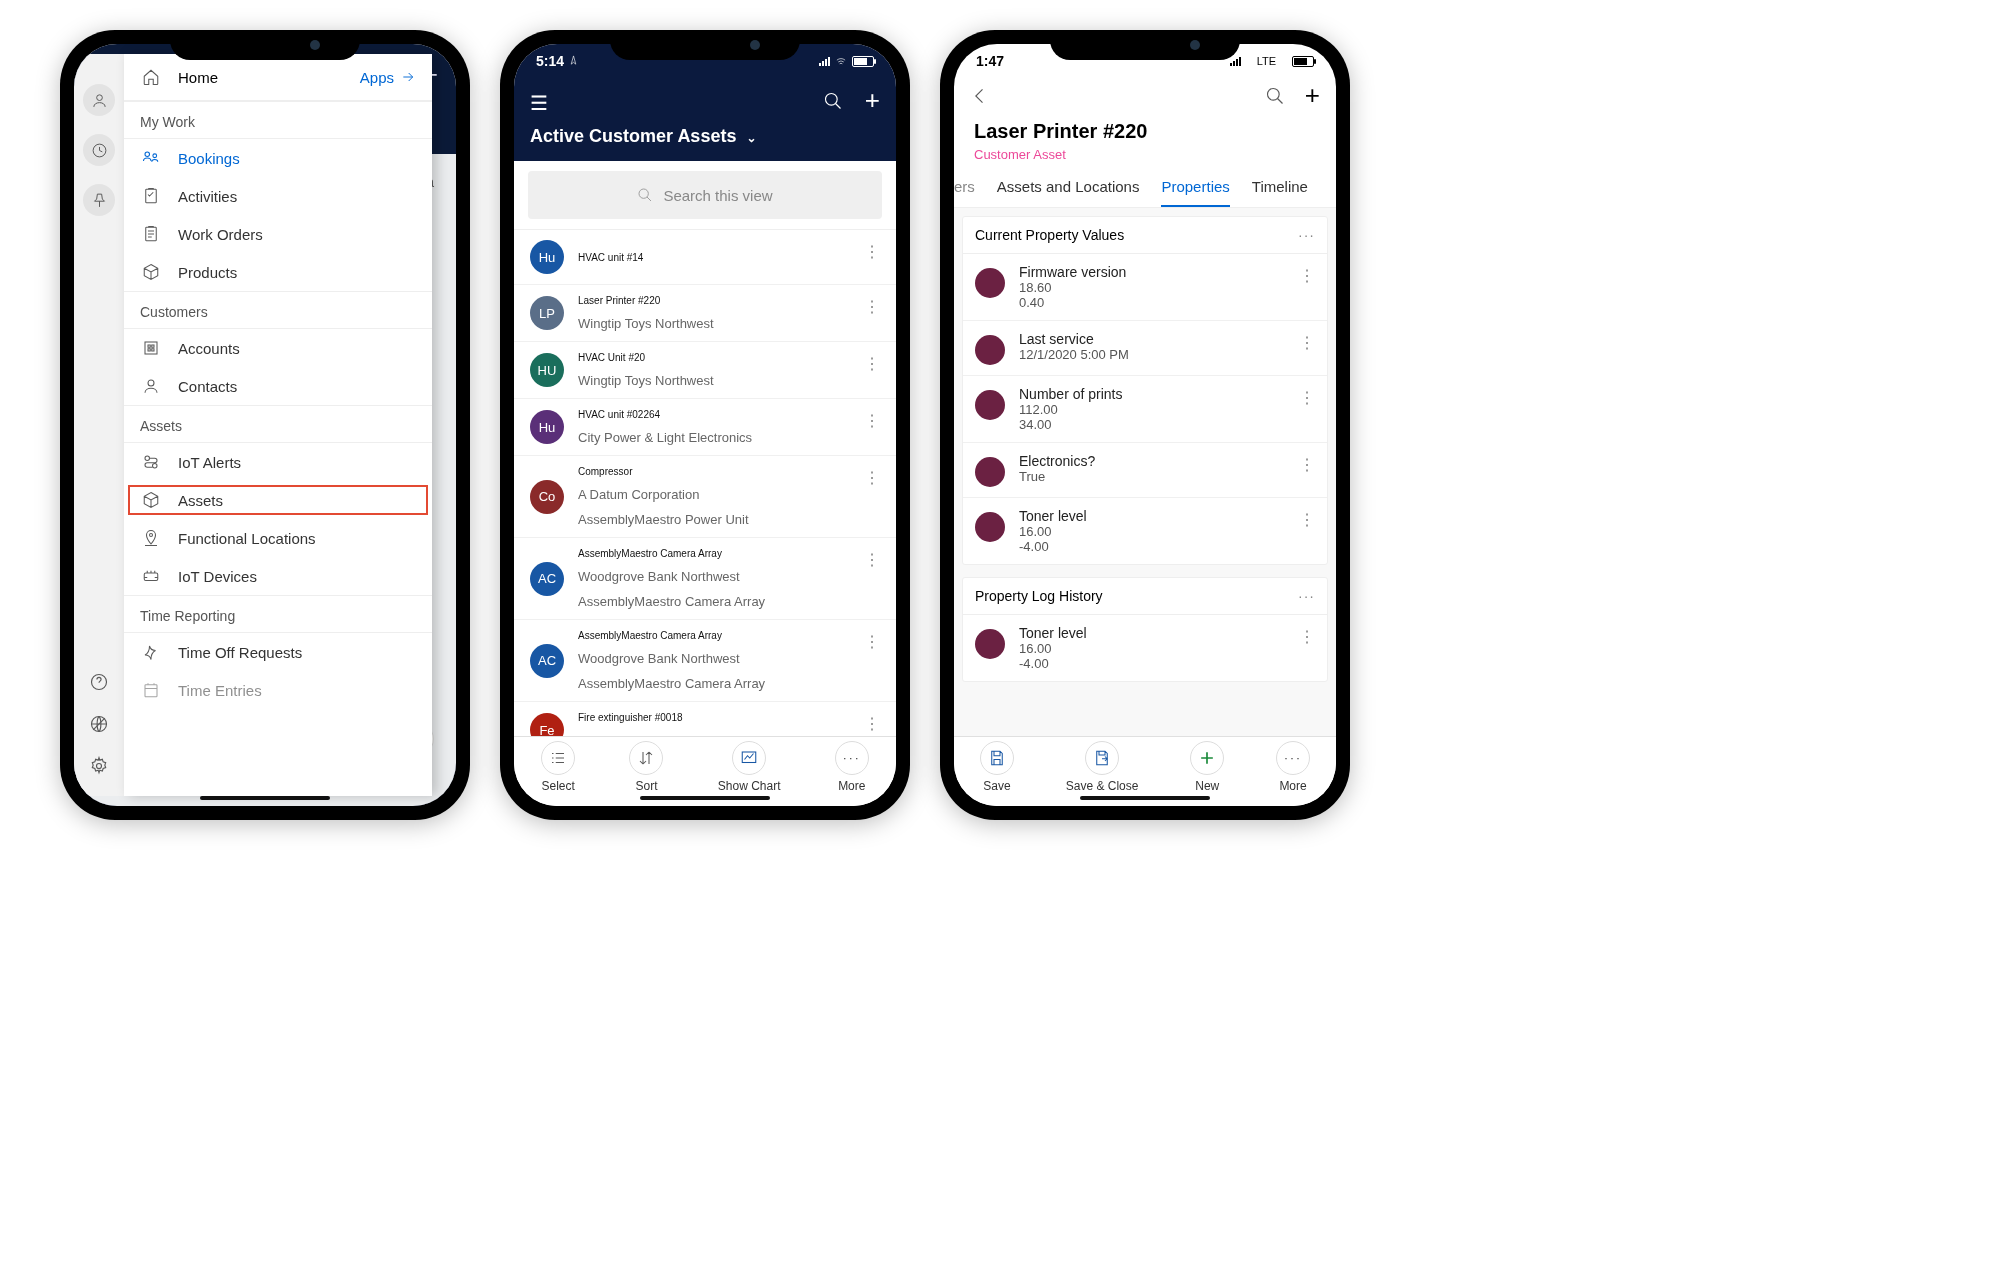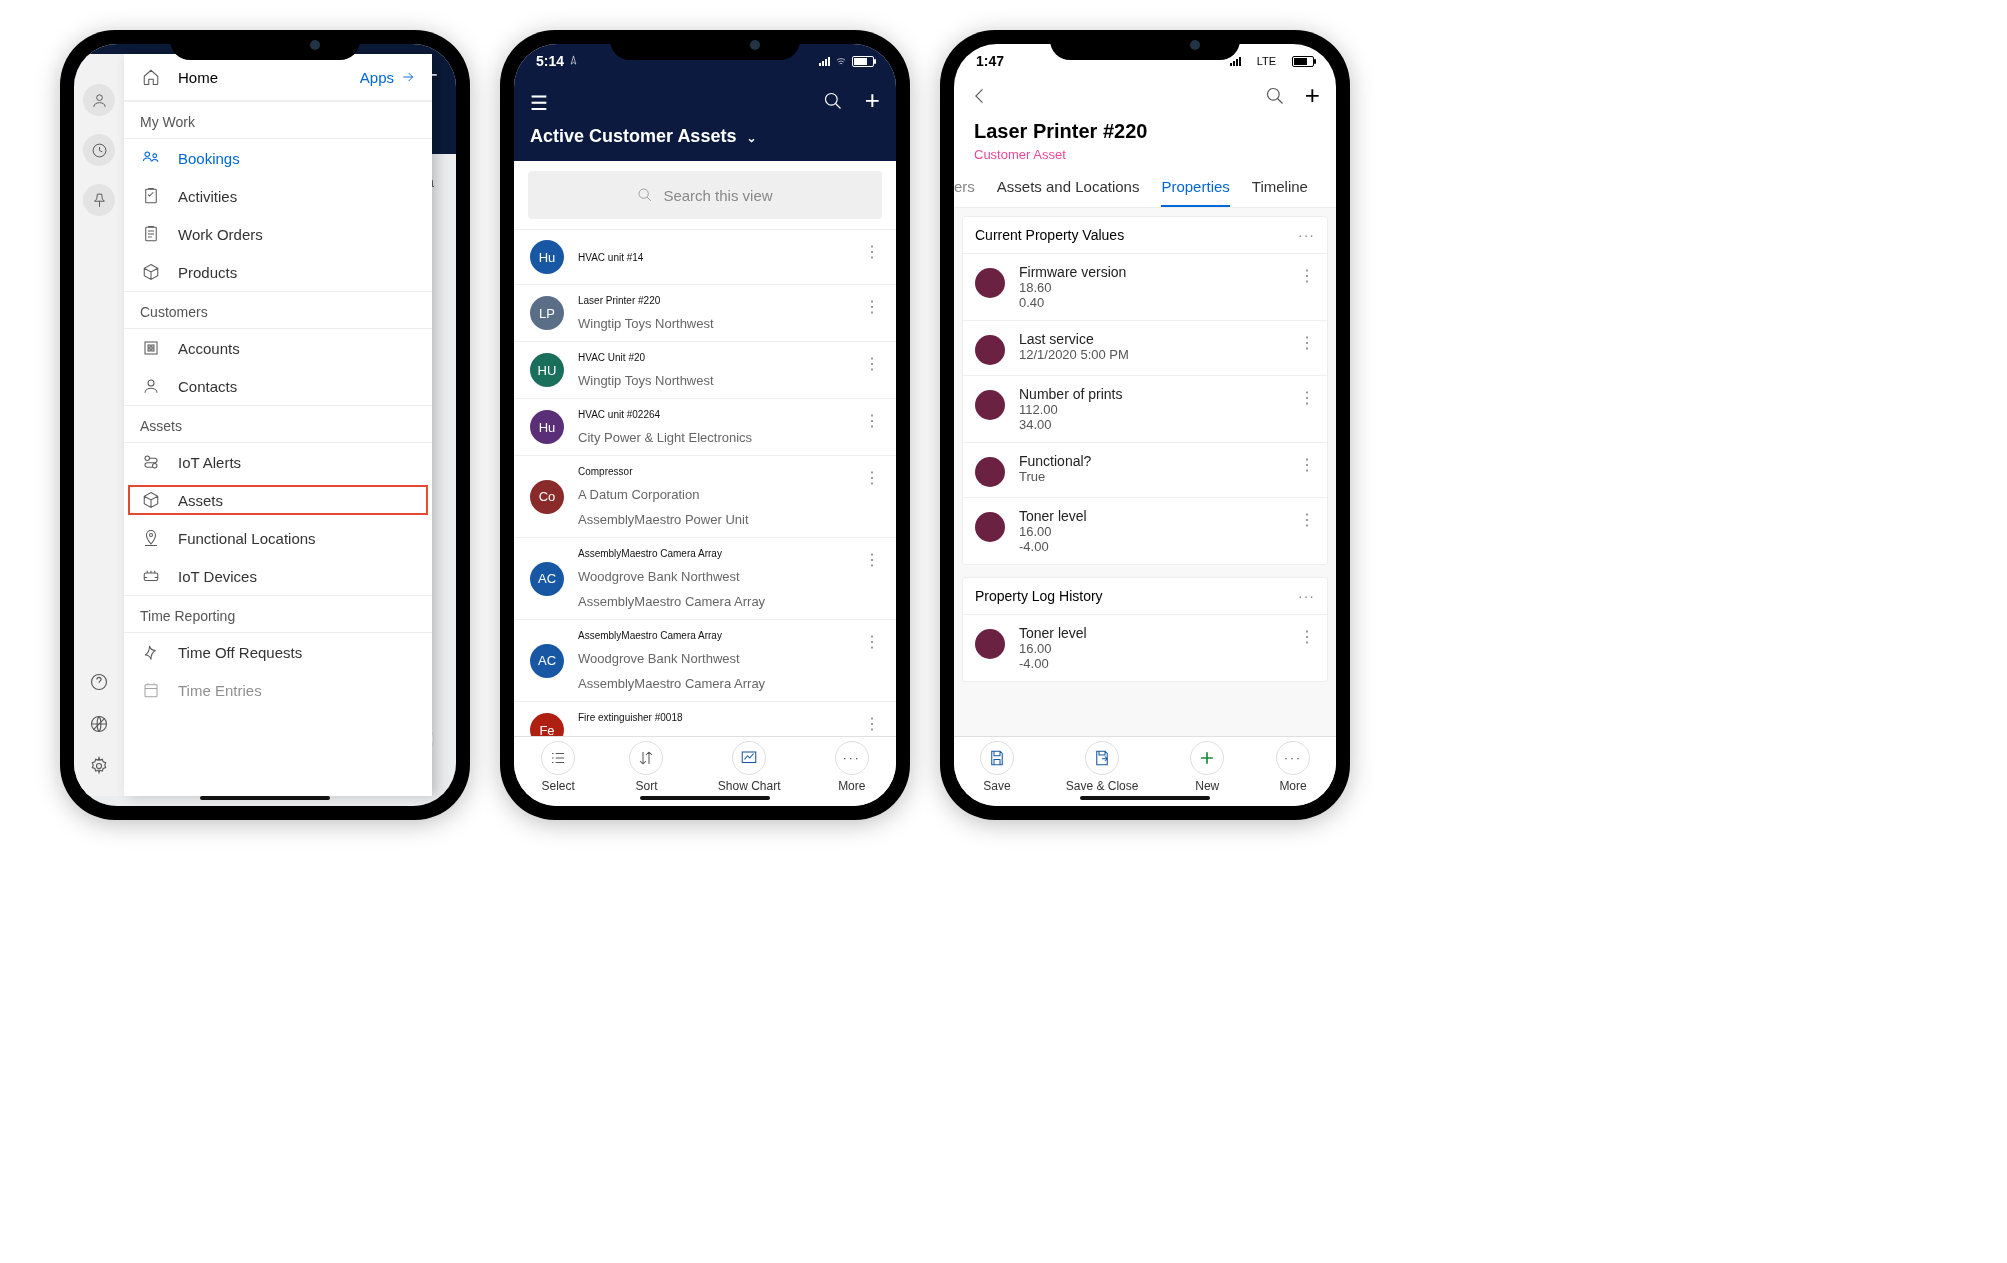--- a/index.html
+++ b/index.html
@@ -494,21 +494,21 @@
               <div class="pt">
                 <div class="l1">Number of prints</div>
                 <div class="l2">112.00</div>
                 <div class="l3">34.00</div>
               </div>
               <div class="vdots">⋮</div>
             </div>
             <div class="p3-prop">
               <div class="dot"></div>
               <div class="pt">
-                <div class="l1">Functional?</div>
+                <div class="l1">Electronics?</div>
                 <div class="l2">True</div>
               </div>
               <div class="vdots">⋮</div>
             </div>
             <div class="p3-prop">
               <div class="dot"></div>
               <div class="pt">
                 <div class="l1">Toner level</div>
                 <div class="l2">16.00</div>
                 <div class="l3">-4.00</div>

